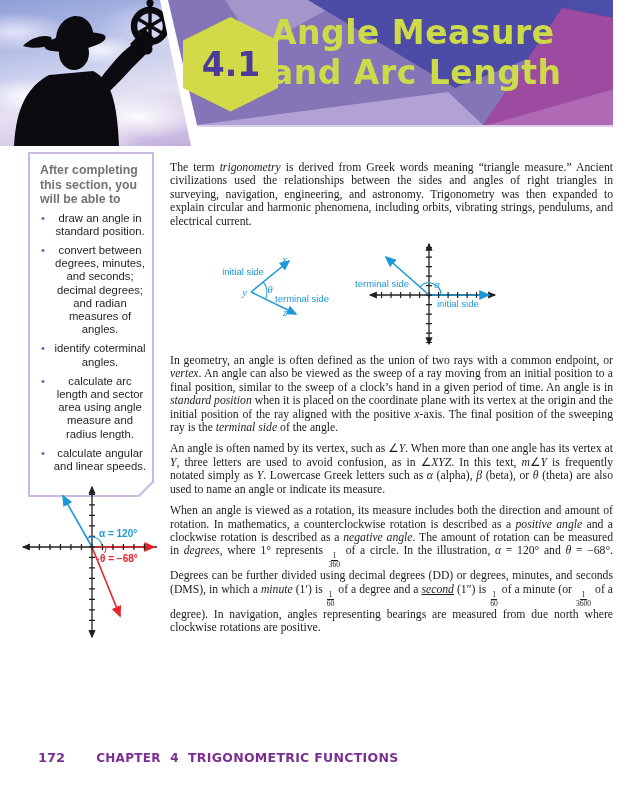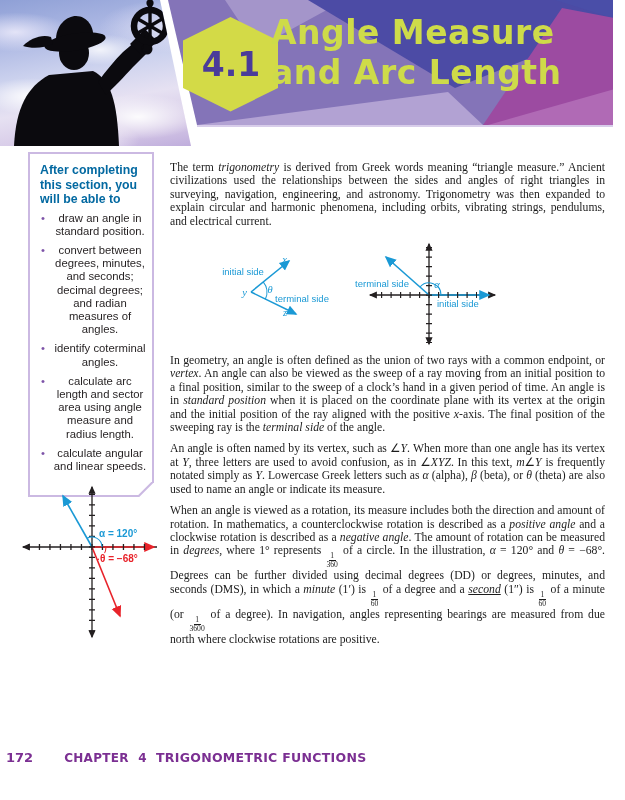--- a/index.html
+++ b/index.html
@@ -31,44 +31,44 @@
 
   
   .callout{position:absolute;left:28px;top:152px;width:126px;
      background:#cbb9e2;
      clip-path:polygon(0 0,100% 0,100% calc(100% - 15px),calc(100% - 15px) 100%,0 100%);
      padding:0;}
   .callout-inner{margin:2px;background:#ffffff;
      clip-path:polygon(0 0,100% 0,100% calc(100% - 14px),calc(100% - 14px) 100%,0 100%);
      padding:9px 4px 16px 10px;min-height:235px;}
   .obj-heading{font-family:"Liberation Sans",sans-serif;font-weight:bold;font-size:12.3px;
-     line-height:14.5px;color:#0369a1;margin:0 0 5px 0;}
+     line-height:14.5px;color:#737373;margin:0 0 5px 0;}
   .obj-list{list-style:none;margin:0;padding:0;font-family:"Liberation Sans",sans-serif;
      font-size:11.3px;line-height:13.2px;color:#231f20;}
   .obj-list li{position:relative;padding-left:12px;margin-bottom:6px;text-align:center;}
   .obj-list li::before{content:"•";position:absolute;left:1px;top:0;color:#7d53a8;}
 
   
   .main{position:absolute;left:170px;top:161px;width:443px;}
-  .main p{margin:0 8px 8px 0;font-size:11.7px;line-height:13.4px;text-align:justify;}
+  .main p{margin:0 0 8px 0;font-size:11.7px;line-height:13.4px;text-align:justify;}
   .figrow{display:flex;align-items:center;padding-left:31px;margin:1px 0 6px 0;}
   .frac{display:inline-flex;flex-direction:column;align-items:center;font-size:7.6px;
      line-height:1.05;vertical-align:-0.55em;margin:0 1px;font-style:normal;}
   .frac .num{border-bottom:0.9px solid #1c1c1c;padding:0 1.5px;}
 
   
   .dlabel{font-family:"Liberation Sans",sans-serif;font-size:9.5px;fill:#1a99d5;}
   .dmath{font-family:"Liberation Serif",serif;font-style:italic;font-size:10.5px;fill:#1a99d5;}
   .halo{paint-order:stroke;stroke:#ffffff;stroke-width:3px;font-family:"Liberation Sans",sans-serif;
      font-weight:bold;font-size:10px;}
 
   .margin-fig{position:absolute;left:15px;top:481px;}
 
   
-  .footer{position:absolute;left:6px;top:750px;display:flex;align-items:baseline;
+  .footer{position:absolute;left:38px;top:750px;display:flex;align-items:baseline;
      font-family:"DejaVu Sans",sans-serif;font-weight:bold;color:#7b2f92;}
   .footer .pn{font-size:13px;margin-right:31px;}
   .footer .ch{font-size:12px;letter-spacing:0.3px;word-spacing:5px;margin-right:9px;}
   .footer .ct{font-size:12.5px;letter-spacing:0.3px;}
 </style>
 </head>
 <body>
 
 <div class="page">
 

